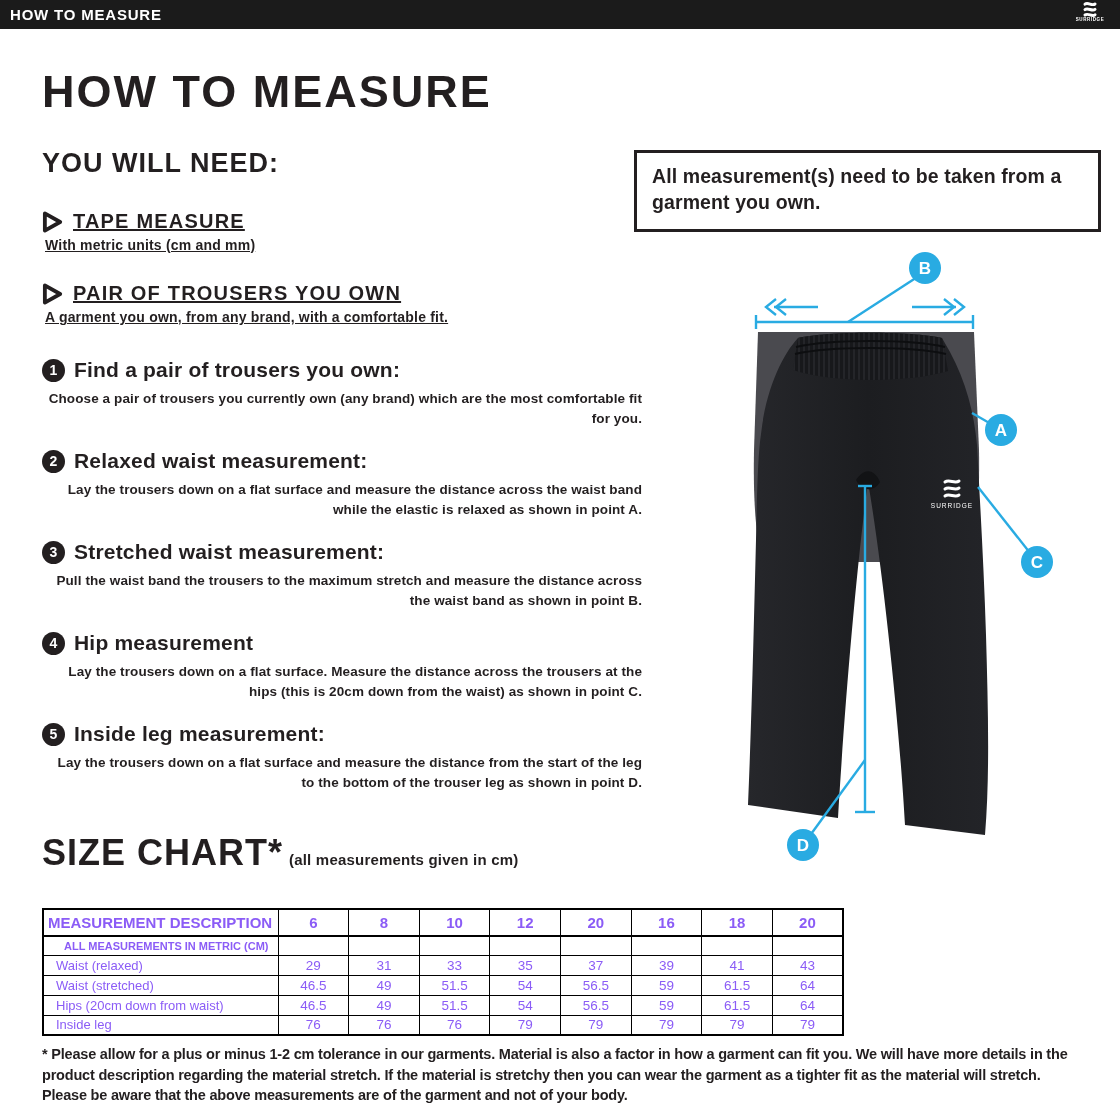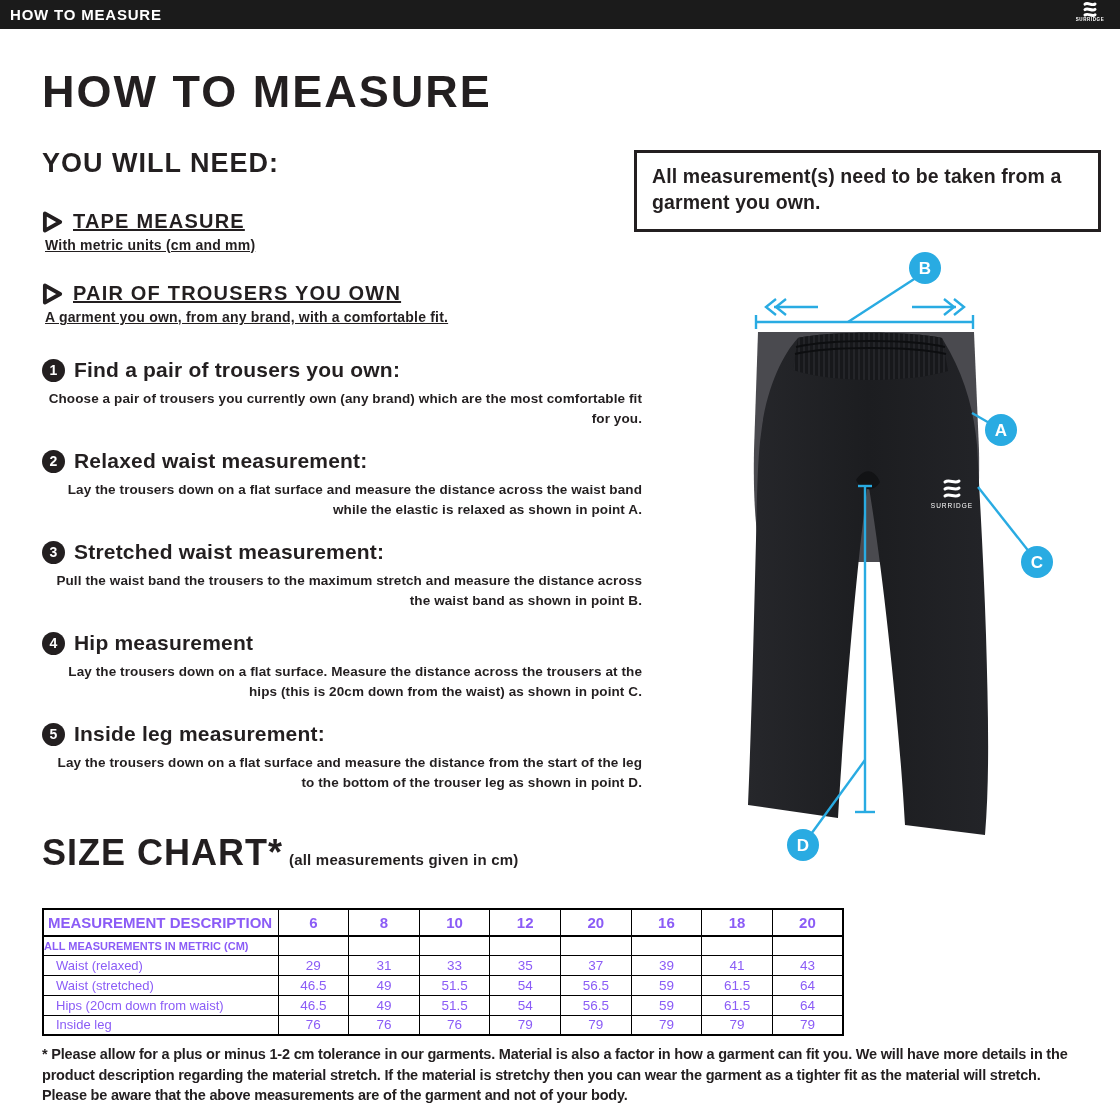--- a/index.html
+++ b/index.html
@@ -64,21 +64,21 @@
     position:absolute; left:42px; top:908px; width:802px;
     border-collapse:collapse; border:2px solid #000; table-layout:fixed;
     color:#8b5cf6;
   }
   table.size-table td, table.size-table th { border:1px solid #000; }
   table.size-table col.c0 { width:235px; }
   tr.hdr th { font-size:15px; font-weight:bold; height:27px; text-align:center; }
   tr.hdr th.label-cell { text-align:left; padding-left:4px; border-bottom:2px solid #000; }
   tr.hdr th { border-bottom:2px solid #000; }
   tr.metric td { font-size:11px; font-weight:bold; height:19px; }
-  tr.metric td.label-cell { padding-left:0; }
+  tr.metric td.label-cell { padding-left:20px; }
   tbody.data tr td { font-size:13.5px; height:20px; text-align:center; }
   tbody.data tr td.label-cell { text-align:left; padding-left:12px; font-size:13px; }
   
   .footnote {
     position:absolute; left:42px; top:1044px; width:1045px;
     font-size:14.5px; font-weight:bold; line-height:1.42; letter-spacing:-0.2px;
   }
   
   .diagram { position:absolute; left:728px; top:240px; width:340px; height:640px; }
 </style>

